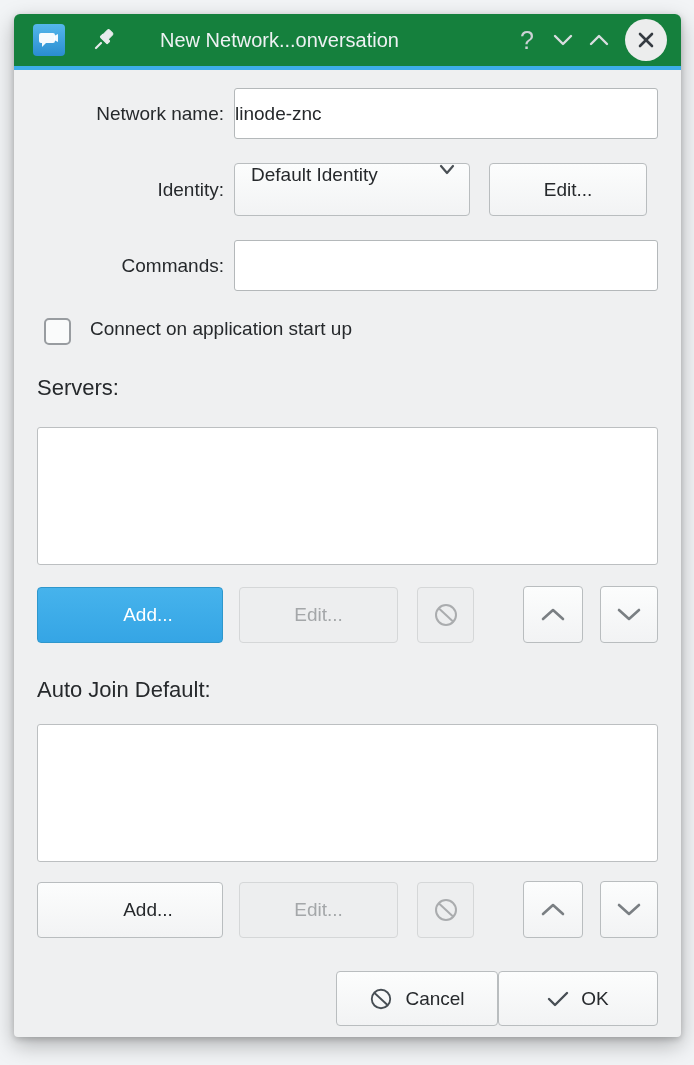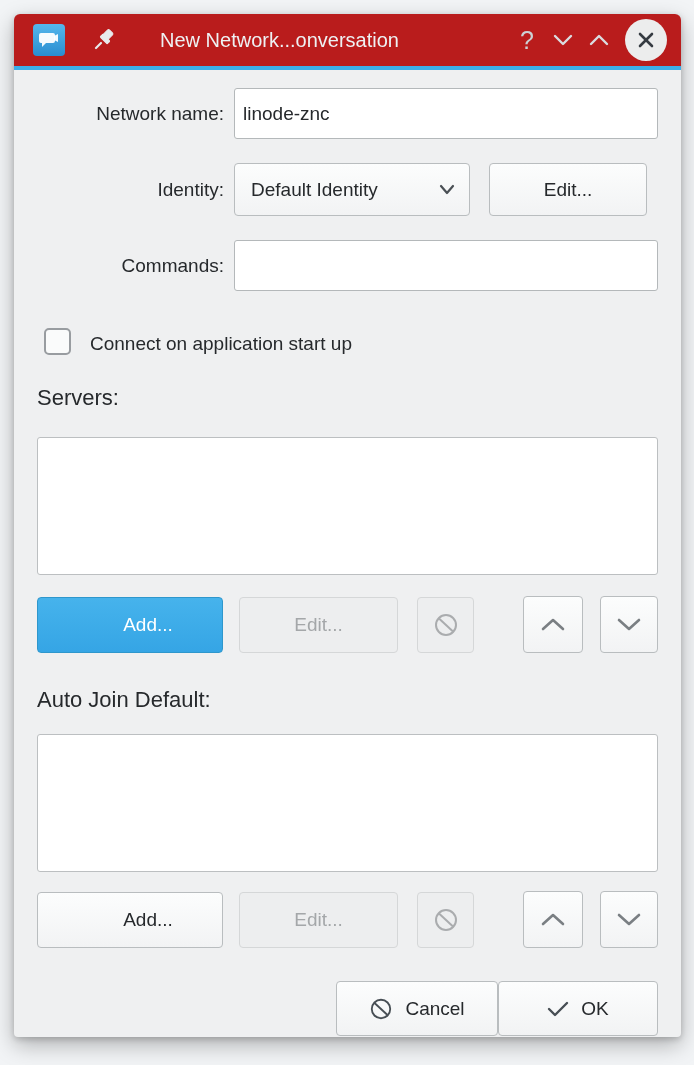--- a/index.html
+++ b/index.html
@@ -15,21 +15,21 @@
     left: 14px; top: 14px;
     width: 667px; height: 1023px;
     background: #eff0f1;
     border-radius: 6px 6px 4px 4px;
     box-shadow: 0 8px 22px rgba(0,0,0,.28), 0 2px 6px rgba(0,0,0,.18);
     display: flex; flex-direction: column;
   }
   
   .titlebar {
     height: 52px;
-    background: #b91c1c;
+    background: #15803d;
     border-radius: 6px 6px 0 0;
     display: flex; align-items: center;
     padding: 0 14px 0 19px;
     flex: 0 0 auto;
   }
   .accent-line { height: 4px; background: #3daee9; flex: 0 0 auto; }
   .app-icon {
     width: 32px; height: 32px; border-radius: 4px;
     background: linear-gradient(180deg,#55b7ec,#2a8dd0);
     display:flex; align-items:center; justify-content:center;
@@ -64,48 +64,48 @@
   .form-row { display: flex; align-items: center; }
   .form-label {
     width: 197px; text-align: right; padding-right: 10px;
     font-size: 19px; color: #26292c; flex: 0 0 auto;
   }
   .text-input {
     height: 51px; flex: 1 1 auto; width: 100%;
     background: #fff;
     border: 1px solid #b4b8ba; border-radius: 3px;
     font-family: inherit; font-size: 19px; color: #26292c;
-    padding: 0 8px; outline: none;
+    padding: 0 0; outline: none;
   }
   .row-gap-a { margin-top: 24px; }
   .combobox {
     width: 236px; height: 53px;
     background: linear-gradient(180deg,#fcfdfd,#f2f3f4);
     border: 1px solid #b9bdbf; border-radius: 4px;
-    display: flex; align-items: center;
+    display: flex; 
     padding: 0 14px 0 16px;
     font-size: 19px;
   }
   .combobox .cb-text { flex: 1 1 auto; }
   .btn {
     height: 53px;
     background: linear-gradient(180deg,#fcfdfd,#f2f3f4);
     border: 1px solid #b9bdbf; border-radius: 4px;
     font-family: inherit; font-size: 19px; color: #26292c;
     display: inline-flex; align-items: center; justify-content: center;
     gap: 12px;
   }
   .btn:disabled, .btn.disabled {
     background: #edeeef;
     border-color: #d5d7d8;
     color: #a4a7a9;
   }
   .btn-edit-identity { width: 158px; margin-left: 19px; }
   
-  .check-row { display: flex; align-items: flex-end; margin-top: 37px; padding-left: 7px; }
+  .check-row { display: flex; align-items: flex-start; margin-top: 27px; padding-left: 7px; }
   .checkbox {
     width: 27px; height: 27px;
     border: 2px solid #989ca0; border-radius: 5px;
     background: #fafbfb;
     flex: 0 0 auto;
   }
   .check-label { margin-left: 19px; font-size: 19px; }
   .section-label { font-size: 22px; margin-top: 30px; }
   .listbox {
     height: 138px; margin-top: 26px;

